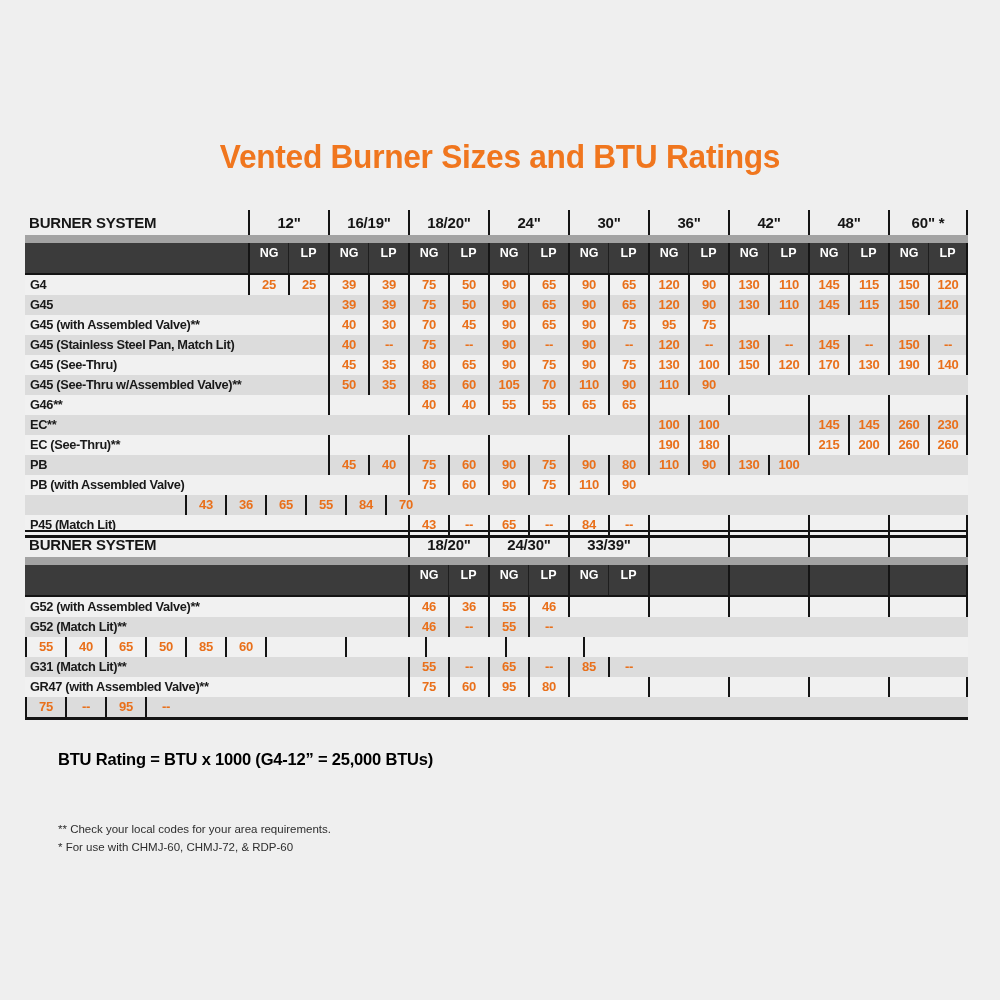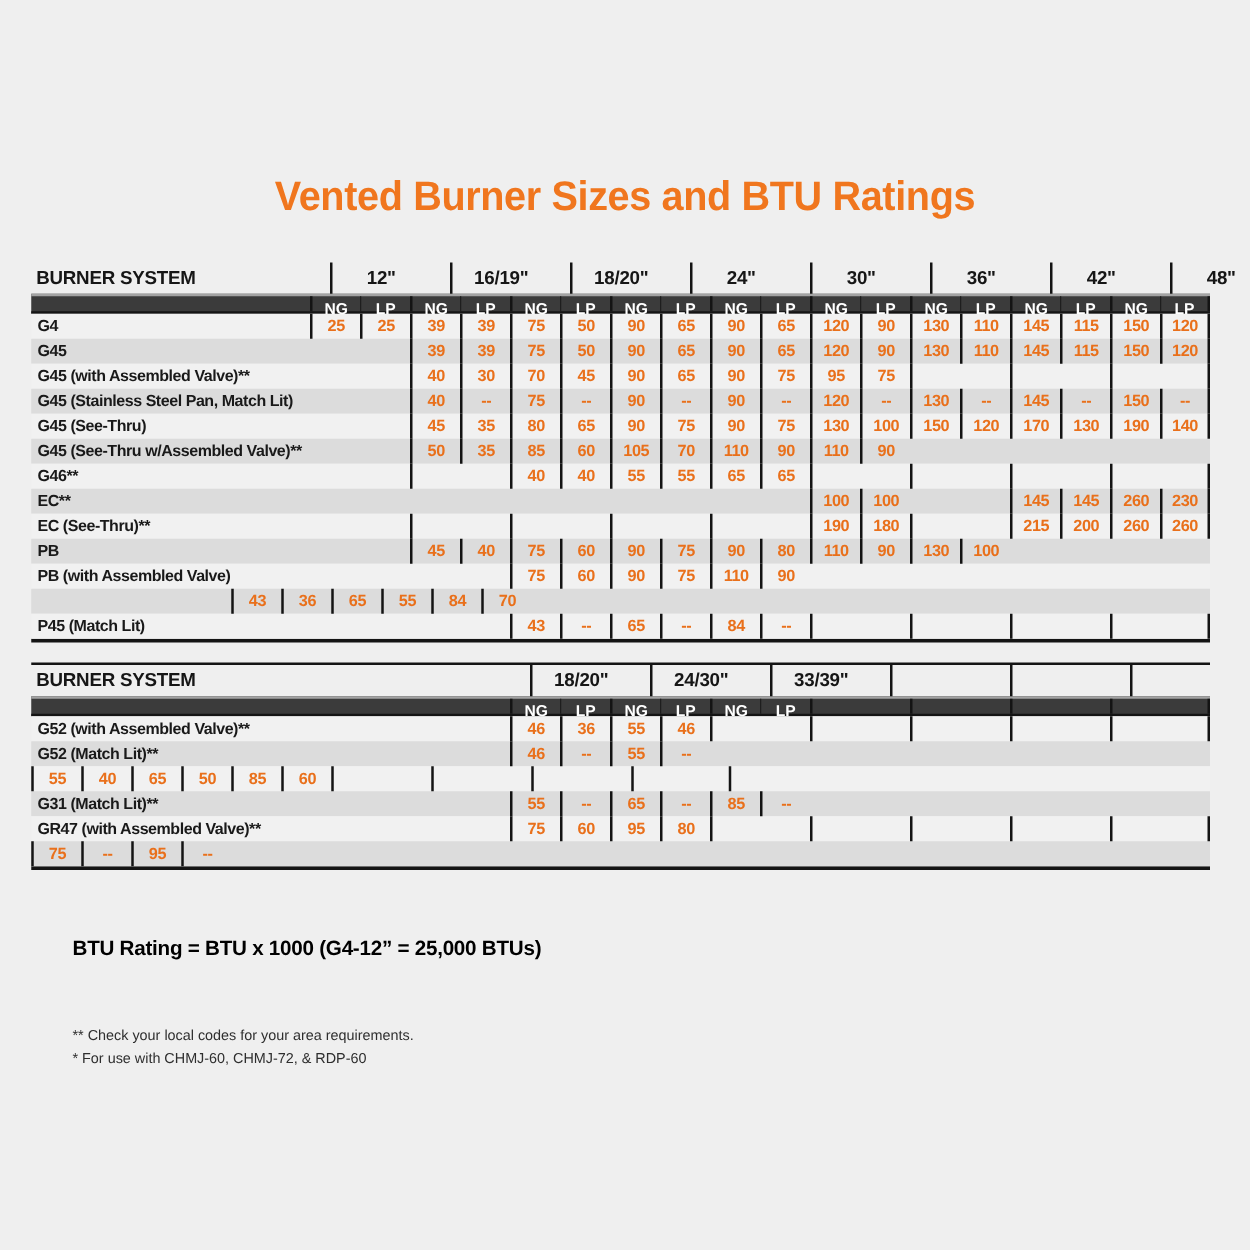--- a/index.html
+++ b/index.html
@@ -6,30 +6,30 @@
   body{font-family:"Liberation Sans", sans-serif;}
   .page{position:relative;width:1000px;height:1000px;background:#EFEFEF;overflow:hidden;}
   .title{position:absolute;top:138px;left:0;width:100%;text-align:center;
          font-size:33px;font-weight:bold;color:#F0761E;letter-spacing:-0.3px;
          transform:scaleX(0.96);}
   .tbl{position:absolute;left:25px;width:943px;border-bottom:3px solid #141414;}
   #t1{top:210px;}
   #t2{top:530px;border-top:2px solid #141414;}
   .row{display:flex;box-sizing:border-box;}
   .row > div{box-sizing:border-box;flex:none;}
-  .hrow{height:25px;gap:16px;}
+  .hrow{height:25px;}
   .hlabel{font-size:15px;font-weight:bold;color:#161616;line-height:25px;
           padding-left:4px;letter-spacing:-0.2px;white-space:nowrap;}
   #t1 .hlabel,#t1 .bandlabel,#t1 .rlabel{width:223px;}
   #t2 .hlabel,#t2 .bandlabel,#t2 .rlabel{width:383px;}
   .hsize{width:80px;text-align:center;font-size:15px;font-weight:bold;
          color:#161616;line-height:25px;letter-spacing:-0.2px;}
   .gb{border-left:2px solid #141414;}
   .re{border-right:2px solid #141414;}
-  .brow{height:16px;background:#3B3B3B;border-top:2px solid #a3a3a3;
+  .brow{height:40px;background:#3B3B3B;border-top:8px solid #a3a3a3;
         border-bottom:2px solid #141414;}
   .bandcell{width:40px;color:#FFFFFF;font-size:12.5px;font-weight:bold;
             text-align:center;line-height:20px;}
   .bandempty{width:80px;}
   .bsep{border-left:1px solid #1E1E1E;}
   .drow{height:20px;}
   .light{background:#F1F1F1;}
   .dark{background:#DCDCDC;align-items:flex-end;}
   .rlabel{font-size:12.8px;font-weight:bold;color:#191919;line-height:20px;
           padding-left:5px;letter-spacing:-0.35px;white-space:nowrap;overflow:hidden;}

